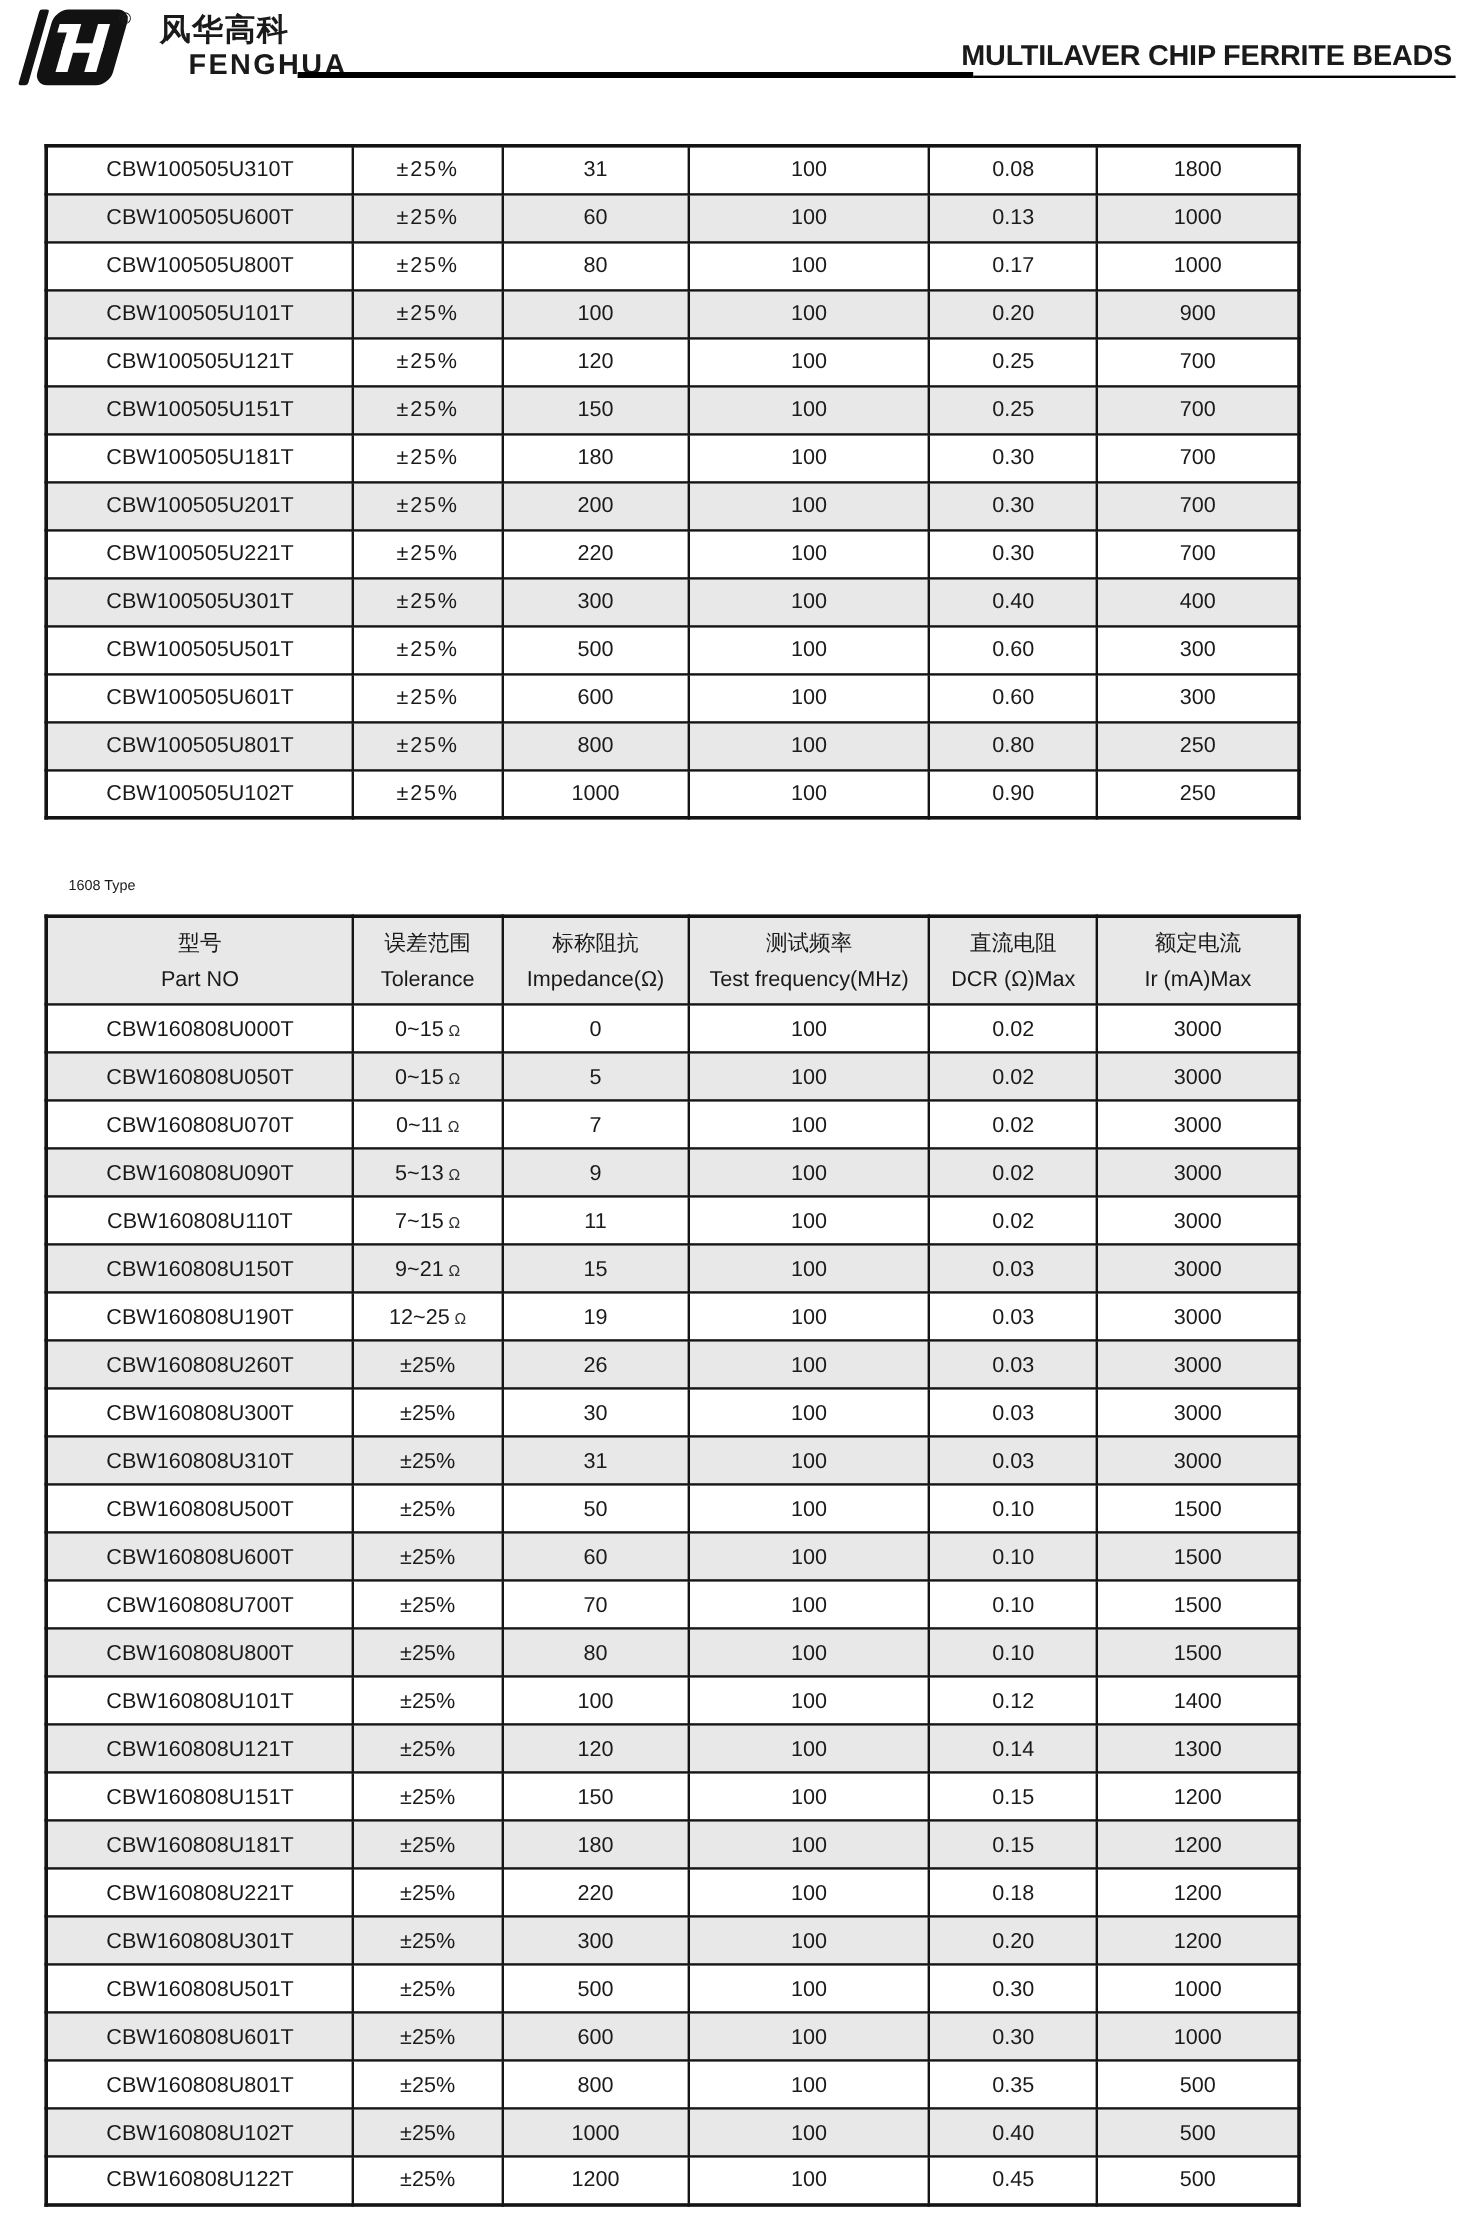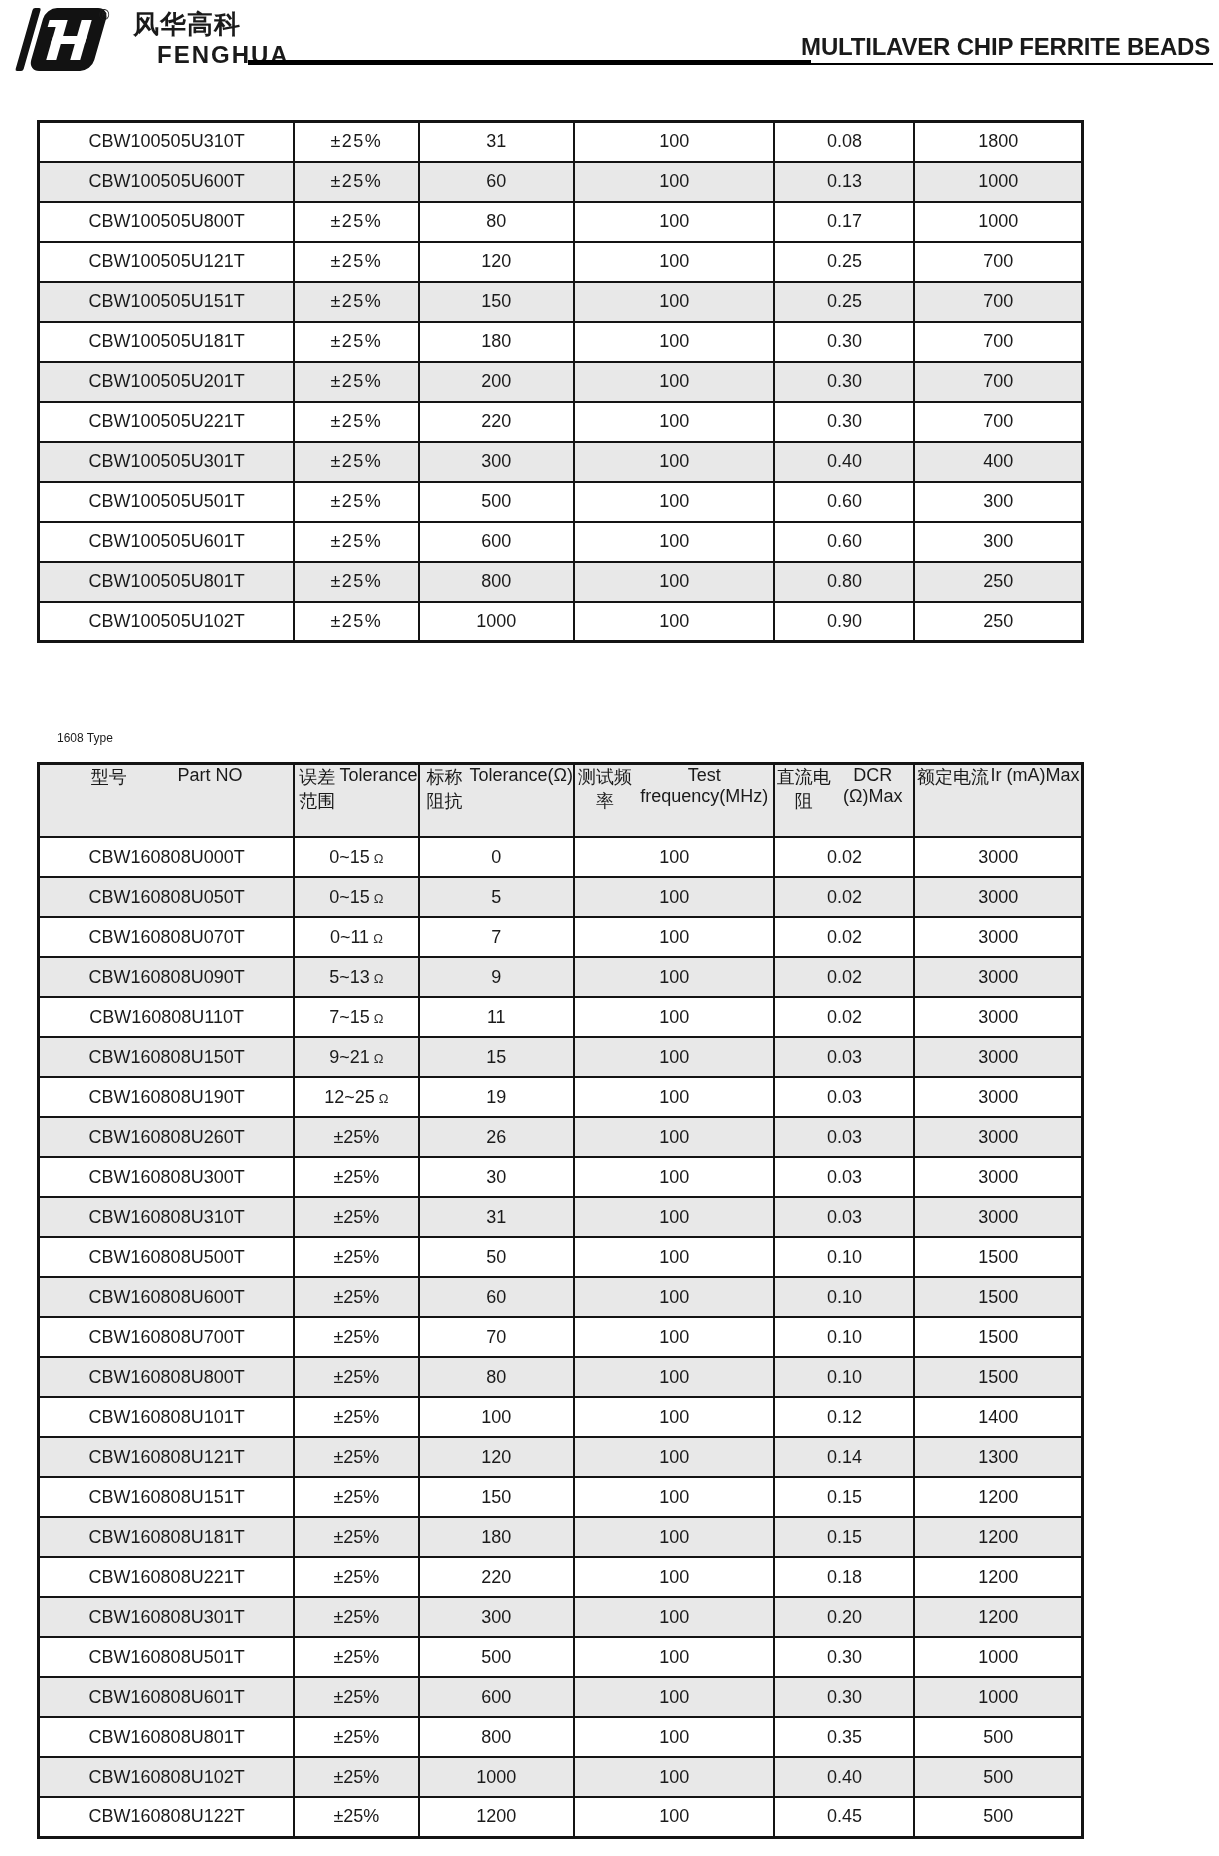--- a/index.html
+++ b/index.html
@@ -37,21 +37,21 @@
     border: 2px solid var(--border, #141414);
     text-align: center;
     vertical-align: middle;
     font-size: 18px;
     padding: 0;
     overflow: hidden;
   }
   .tbl tbody tr { height: 40px; }
   .tbl tr.shaded td { background: var(--shaded, #e8e8e8); }
   .tbl thead th { background: var(--shaded, #e8e8e8); height: 71px; font-weight: normal; padding: 0; }
-  .th-wrap { display: flex; flex-direction: row; justify-content: space-evenly; height: 71px; }
+  .th-wrap { display: flex; flex-direction: column; justify-content: space-evenly; height: 71px; }
   
   #table1 td:nth-child(2) { letter-spacing: 1.5px; }
   .ohm { font-size: 13px; margin-left: 4px; color: #333; }
 
   .section-label { position: absolute; left: 57px; top: 731px; font-size: 12px; }
 </style>
 </head>
 <body>
 
 <div class="page">
@@ -100,20 +100,28 @@
           <td>1000</td>
         </tr>
         <tr>
           <td>CBW100505U800T</td>
           <td>±25%</td>
           <td>80</td>
           <td>100</td>
           <td>0.17</td>
           <td>1000</td>
         </tr>
+        <tr class="shaded">
+          <td>CBW100505U101T</td>
+          <td>±25%</td>
+          <td>100</td>
+          <td>100</td>
+          <td>0.20</td>
+          <td>900</td>
+        </tr>
         <tr>
           <td>CBW100505U121T</td>
           <td>±25%</td>
           <td>120</td>
           <td>100</td>
           <td>0.25</td>
           <td>700</td>
         </tr>
         <tr class="shaded">
           <td>CBW100505U151T</td>
@@ -211,21 +219,21 @@
           </th>
           <th>
             <div class="th-wrap">
               <div>误差范围</div>
               <div>Tolerance</div>
             </div>
           </th>
           <th>
             <div class="th-wrap">
               <div>标称阻抗</div>
-              <div>Tolerance(Ω)</div>
+              <div>Impedance(Ω)</div>
             </div>
           </th>
           <th>
             <div class="th-wrap">
               <div>测试频率</div>
               <div>Test frequency(MHz)</div>
             </div>
           </th>
           <th>
             <div class="th-wrap">

